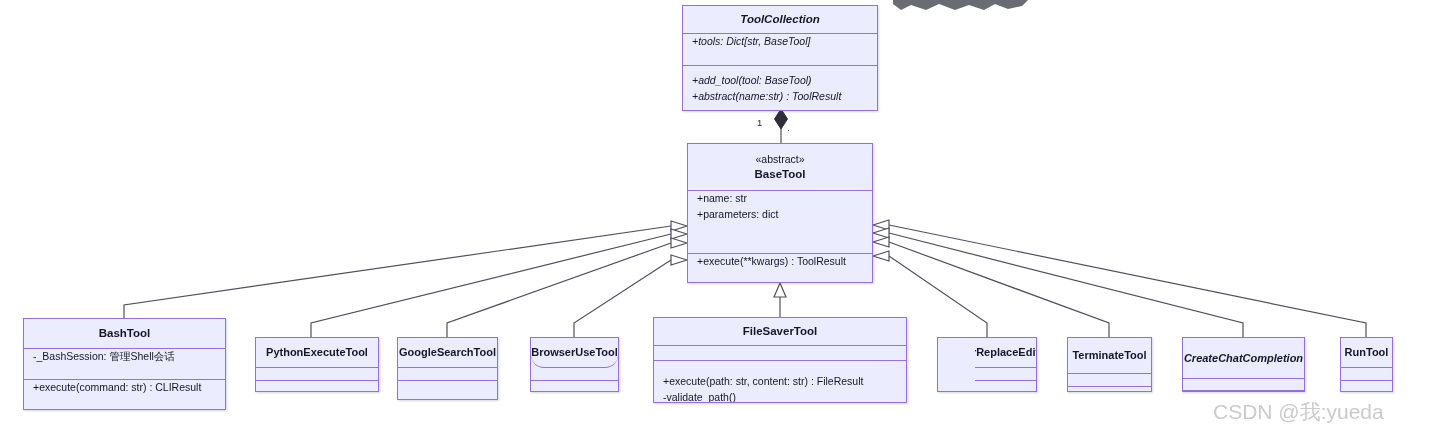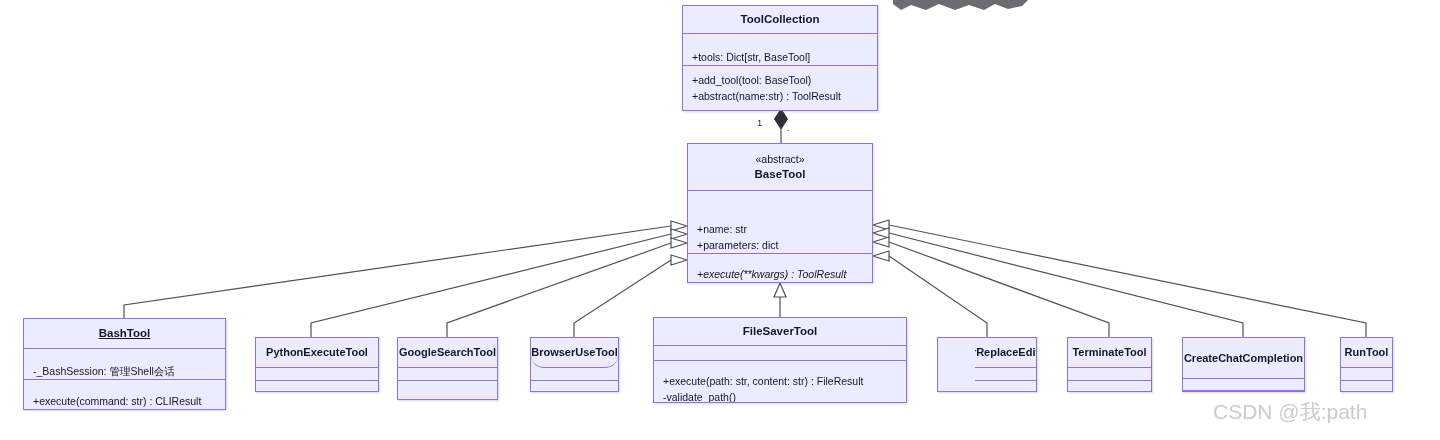--- a/index.html
+++ b/index.html
@@ -21,22 +21,22 @@
     box-shadow:1px 1px 2px rgba(90,90,140,.25);
   }
   .uml .row{border-bottom:1.2px solid #9370DB;box-sizing:border-box;overflow:hidden;}
   .uml .row:last-child{border-bottom:none;}
   .uml .title{
     display:flex;flex-direction:column;align-items:center;justify-content:center;
     font-weight:bold;font-size:11.5px;line-height:15px;text-align:center;
   }
   .uml .title .stereo{font-weight:normal;font-size:10.5px;}
   .uml .members{padding:0 0 0 9px;font-size:10.5px;line-height:15.5px;}
-  .uml .members.center{display:flex;flex-direction:column;justify-content:flex-end;}
-  .italic{font-style:italic;}
+  .uml .members.center{display:flex;flex-direction:column;justify-content:flex-start;}
+  .italic{}
   .mult{
     position:absolute;z-index:2;font-size:9.5px;color:#26263a;
     font-family:"Liberation Sans",sans-serif;
   }
   #watermark{
     position:absolute;z-index:3;
     left:1213px;top:398px;
     font-size:21px;color:#cbcbcb;
     white-space:nowrap;
     font-family:"Liberation Sans",sans-serif;
@@ -78,21 +78,21 @@
       <polygon points="873,256 889,251 889,261"></polygon>
       <polygon points="780,283 774,297 786,297"></polygon>
     </g>
 
     <path d="M 893,0 L 1028,0 L 1022,6 L 1008,9 L 995,4 L 984,10 L 969,5 L 955,10 L 939,4 L 926,10 L 911,5 L 901,10 L 893,4 Z" fill="#5c6065" opacity="0.92"></path>
   </svg>
 
   <span class="mult" style="left:757px;top:117px;">1</span>
   <span class="mult" style="left:787px;top:122px;">.</span>
 
-  <div class="uml" style="left:682px;top:5px;width:196px;height:106px;">
+  <div class="uml" style="left:682px;top:5px;width:196px;height:106px;font-style:italic;">
     <div class="row title" style="height:28px;">ToolCollection</div>
     <div class="row members center" style="height:32px;">
       <div>+tools: Dict[str, BaseTool]</div>
     </div>
     <div class="row members" style="flex:1;padding-top:7px;">
       <div>+add_tool(tool: BaseTool)</div>
       <div>+abstract(name:str) : ToolResult</div>
     </div>
   </div>
 
@@ -104,21 +104,21 @@
     <div class="row members center" style="height:63px;">
       <div>+name: str</div>
       <div>+parameters: dict</div>
     </div>
     <div class="row members center" style="flex:1;">
       <div class="italic">+execute(**kwargs) : ToolResult</div>
     </div>
   </div>
 
   <div class="uml" style="left:23px;top:318px;width:203px;height:92px;">
-    <div class="row title" style="height:30px;text-decoration:underline;">BashTool</div>
+    <div class="row title" style="height:30px;">BashTool</div>
     <div class="row members center" style="height:31px;">
       <div>-_BashSession: 管理Shell会话</div>
     </div>
     <div class="row members center" style="flex:1;">
       <div>+execute(command: str) : CLIResult</div>
     </div>
   </div>
 
   <div class="uml" style="left:255px;top:337px;width:124px;height:55px;">
     <div class="row title" style="height:30px;font-size:11px;">PythonExecuteTool</div>
@@ -147,32 +147,32 @@
     </div>
   </div>
 
   <div class="uml" style="left:937px;top:337px;width:100px;height:55px;padding-left:37px;">
     <div class="row title" style="height:30px;font-size:11px;">StrReplaceEditor</div>
     <div class="row" style="height:13px;"></div>
     <div class="row" style="flex:1;"></div>
   </div>
 
   <div class="uml" style="left:1067px;top:337px;width:85px;height:55px;">
-    <div class="row title" style="height:30px;font-size:11px;">TerminateTool</div>
+    <div class="row title" style="height:36px;font-size:11px;">TerminateTool</div>
     <div class="row" style="height:13px;"></div>
     <div class="row" style="flex:1;"></div>
   </div>
 
   <div class="uml" style="left:1182px;top:337px;width:123px;height:55px;">
-    <div class="row title" style="height:46px;font-size:11px;">CreateChatCompletion</div>
+    <div class="row title" style="height:46px;font-size:11px;font-style:italic;">CreateChatCompletion</div>
     <div class="row" style="height:13px;"></div>
     <div class="row" style="flex:1;"></div>
   </div>
 
   <div class="uml" style="left:1340px;top:337px;width:53px;height:55px;">
     <div class="row title" style="height:30px;font-size:11px;">RunTool</div>
     <div class="row" style="height:13px;"></div>
     <div class="row" style="flex:1;"></div>
   </div>
 
-  <div id="watermark">CSDN @我:path</div>
+  <div id="watermark">CSDN @我:yueda</div>
 
 </div>
 
 </body></html>

